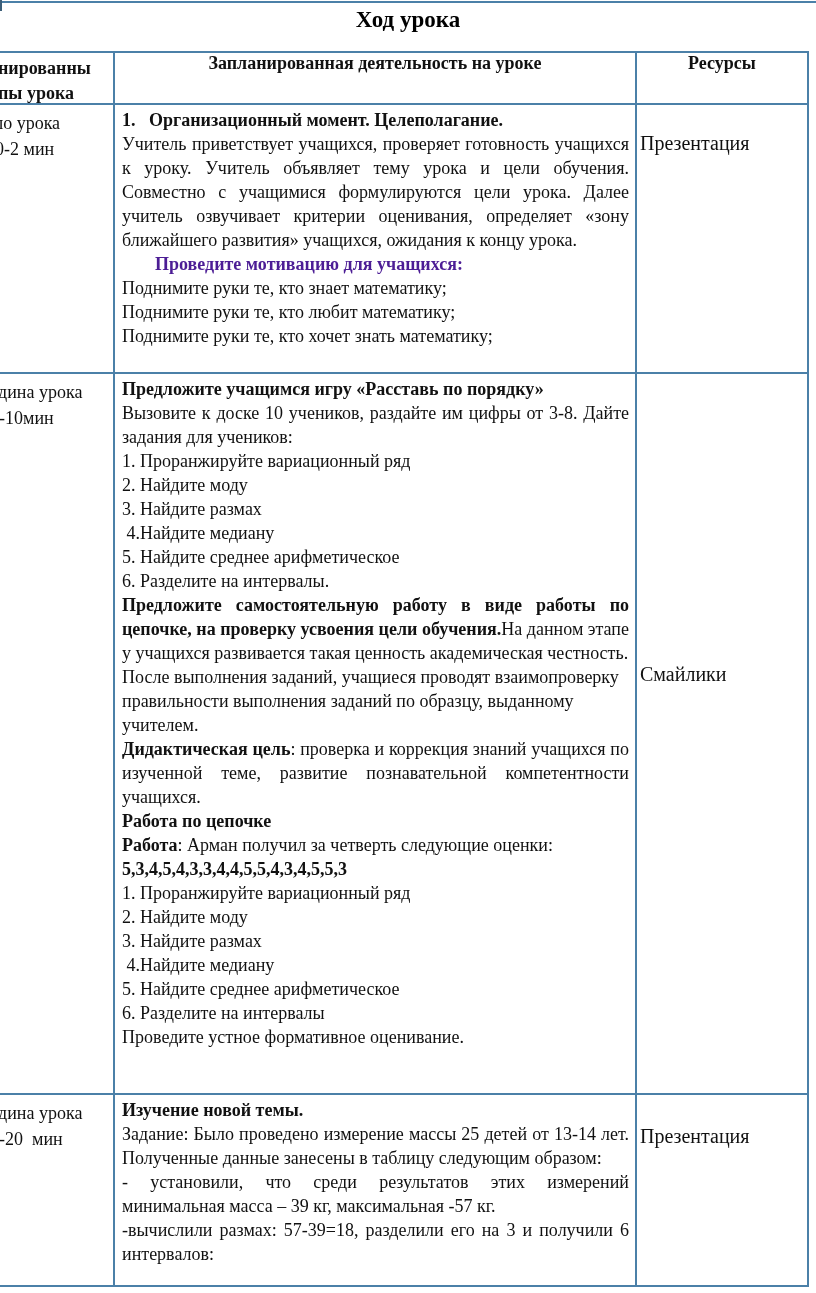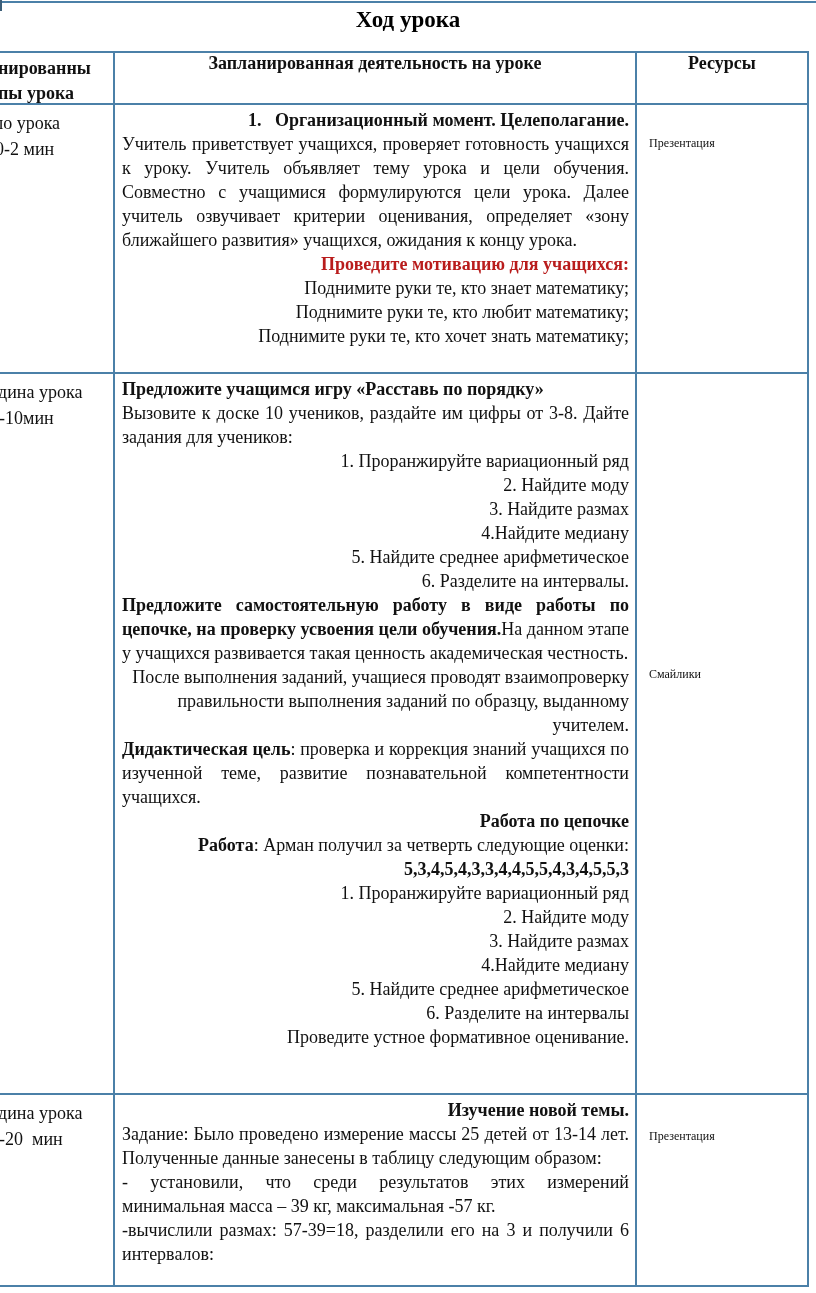--- a/index.html
+++ b/index.html
@@ -30,27 +30,27 @@
     box-sizing:border-box;
     overflow:hidden;
     background:#fff;
   }
   .hdr{font-weight:bold;font-size:18px;}
   .hdr-stage{padding-top:3px;line-height:25px;white-space:nowrap;}
   .hdr-stage div{margin-left:48px;}
   .hdr-center{text-align:center;font-size:18px;}
   .stage-cell{padding-top:5px;font-size:18px;line-height:26px;white-space:nowrap;}
   .content-cell{padding:3px 6px 0 7px;font-size:18px;line-height:24px;}
-  .resource-cell{font-size:12px;line-height:24px;padding-left:12px;box-sizing:border-box;}
+  .resource-cell{font-size:20px;line-height:24px;padding-left:3px;box-sizing:border-box;}
   .res-0{padding-top:26px;}
   .res-1{padding-top:288px;}
   .res-2{padding-top:29px;}
   .para{min-height:24px;}
   .para.justify{text-align:justify;}
-  .para.left{text-align:right;}
+  .para.left{text-align:left;}
   .para b{font-weight:bold;}
 </style>
 </head>
 <body>
 
 <div class="page">
 
   <div class="top-rule"></div>
   <div class="top-left-stub"></div>
 
@@ -65,21 +65,21 @@
     <div class="cell hdr hdr-center">Запланированная деятельность на уроке</div>
     <div class="cell hdr hdr-center">Ресурсы</div>
 
     <div class="cell stage-cell">
       <div style="margin-left:36px">ало урока</div>
       <div style="margin-left:45px">0-2 мин</div>
     </div>
     <div class="cell content-cell">
         <div class="para left"><b>1.&nbsp;&nbsp;&nbsp;Организационный момент. Целеполагание.</b></div>
         <div class="para justify"><span>Учитель приветствует учащихся, проверяет готовность учащихся к уроку. Учитель объявляет тему урока и цели обучения. Совместно с учащимися формулируются цели урока. Далее учитель озвучивает критерии оценивания, определяет «зону ближайшего развития» учащихся, ожидания к концу урока.</span></div>
-        <div class="para left" style="color: #b91c1c;"><b>Проведите мотивацию для учащихся:</b></div>
+        <div class="para left" style="color: #4c1d95; margin-left: 33px;"><b>Проведите мотивацию для учащихся:</b></div>
         <div class="para left"><span>Поднимите руки те, кто знает математику;</span></div>
         <div class="para left"><span>Поднимите руки те, кто любит математику;</span></div>
         <div class="para left"><span>Поднимите руки те, кто хочет знать математику;</span></div>
       </div>
     <div class="cell resource-cell res-0">
       <div>Презентация</div>
     </div>
 
     <div class="cell stage-cell">
       <div style="margin-left:48px">дина урока</div>

